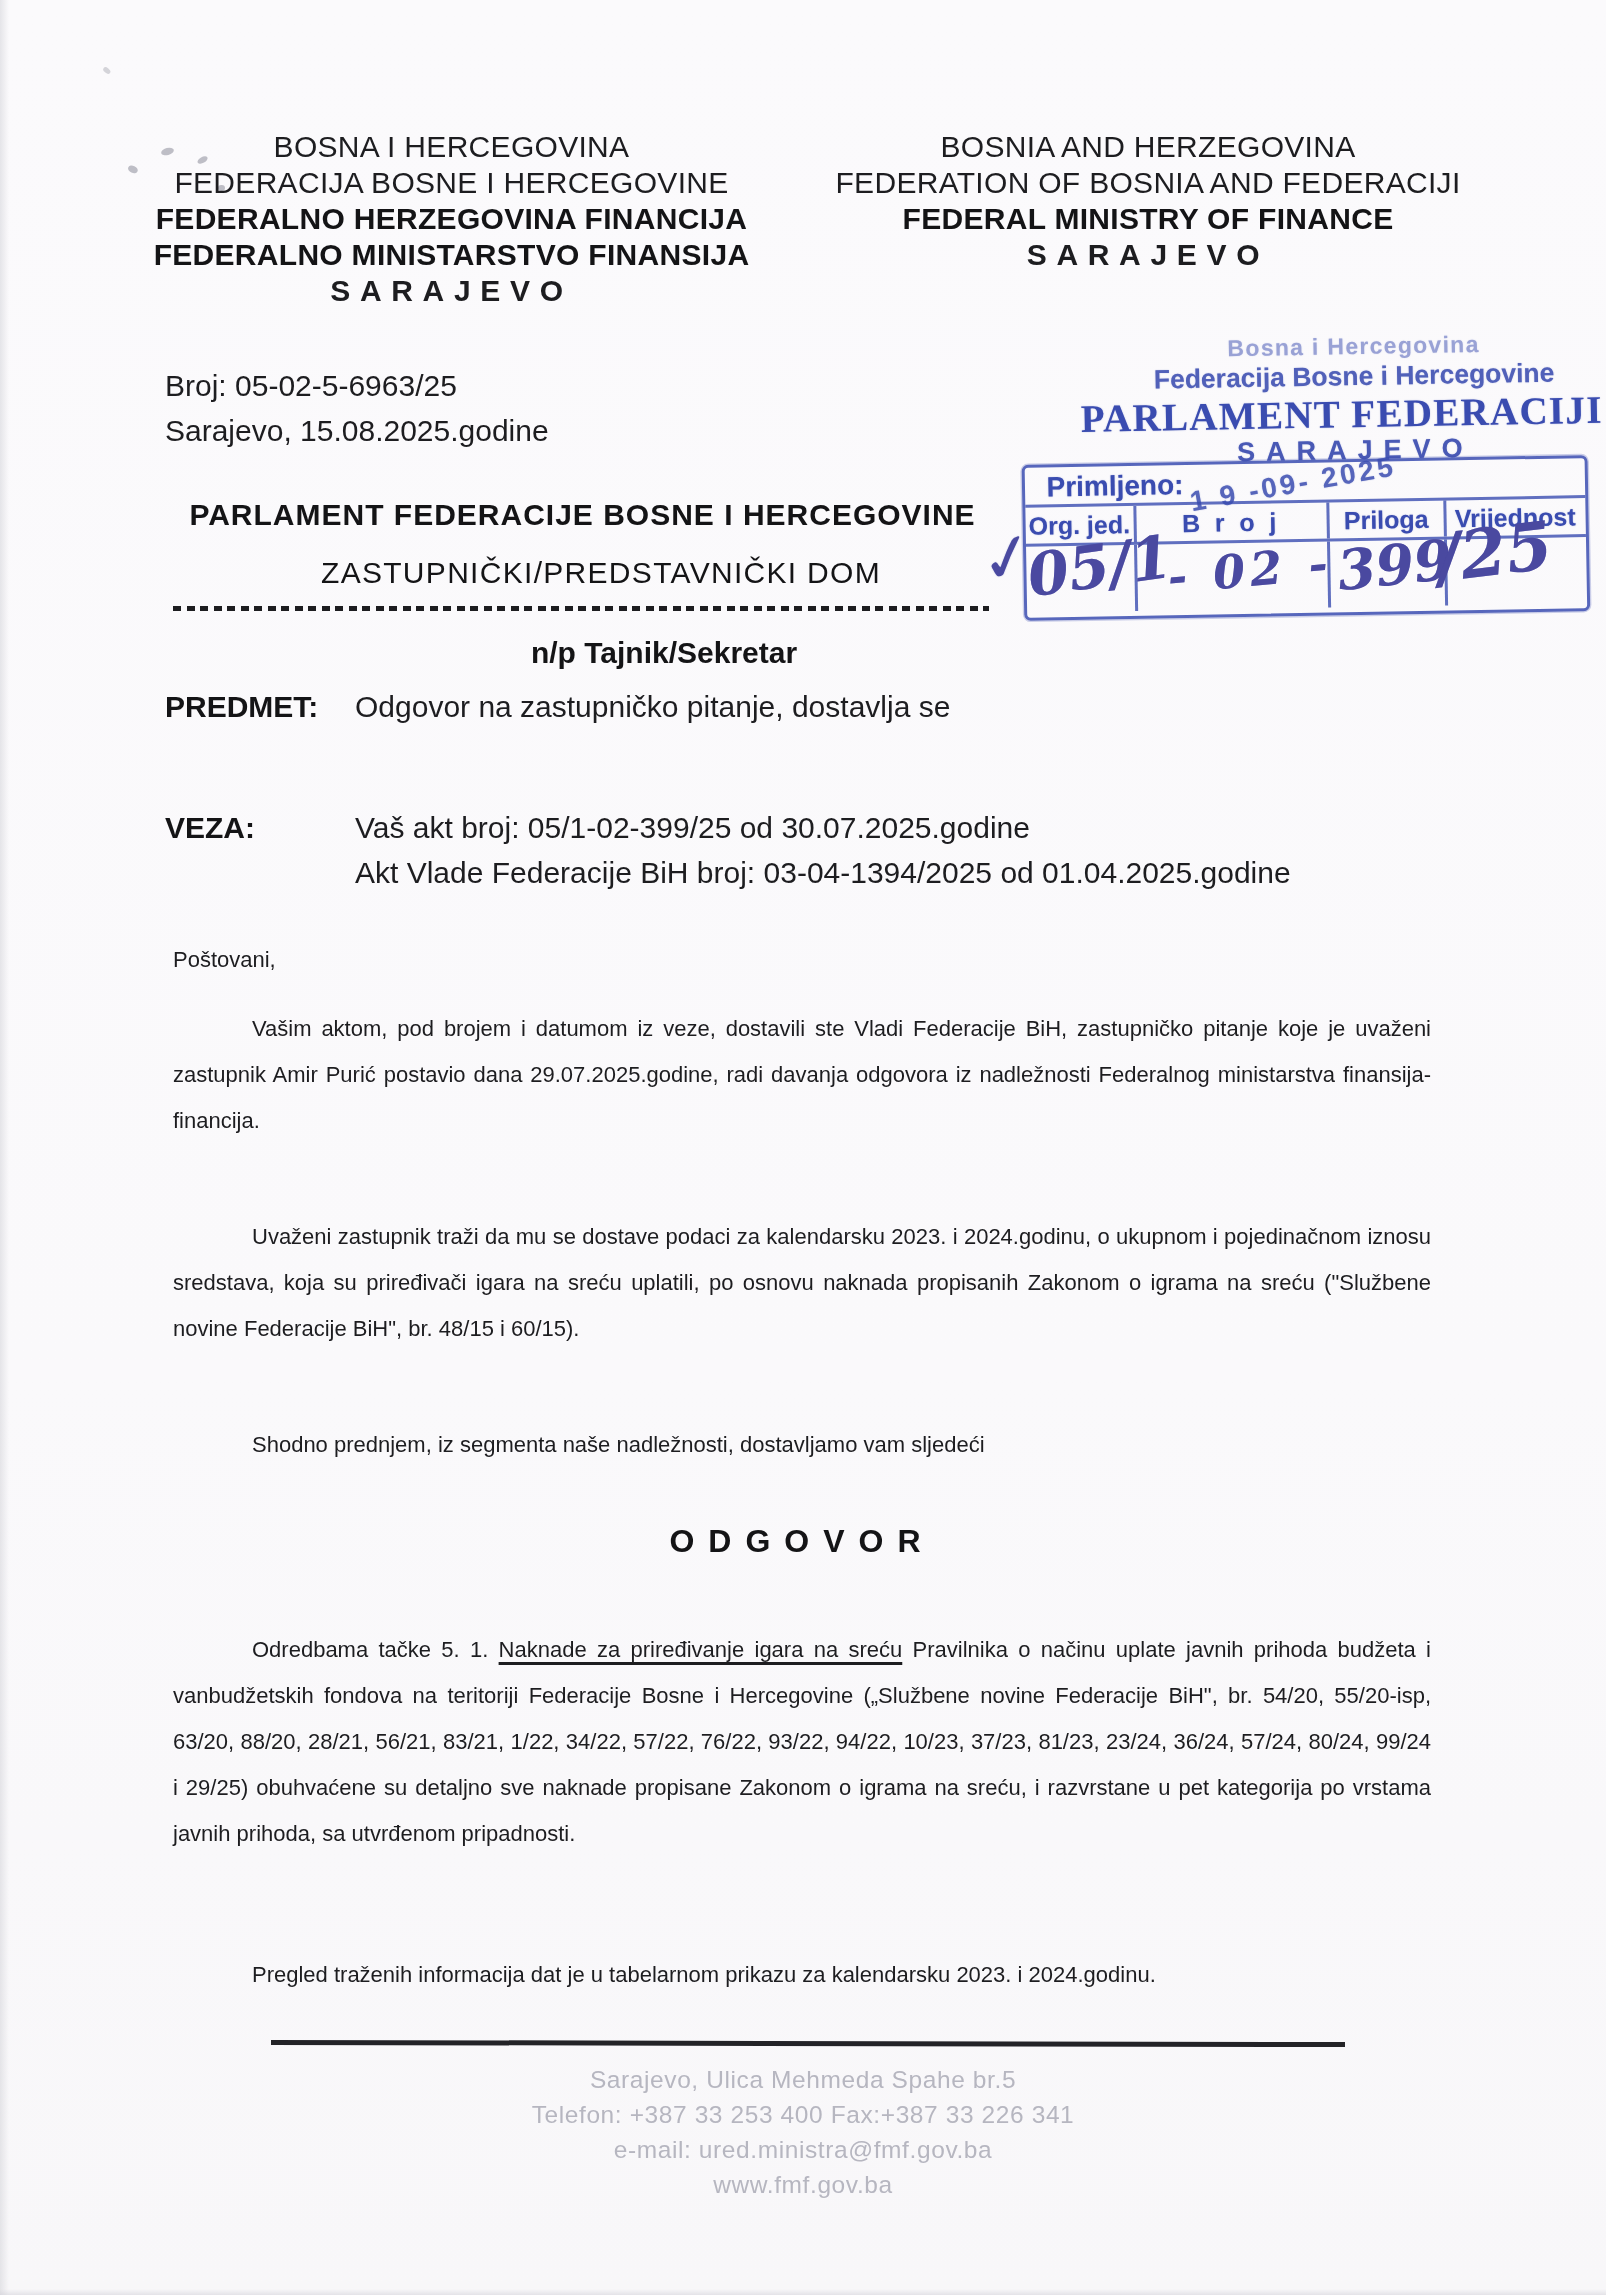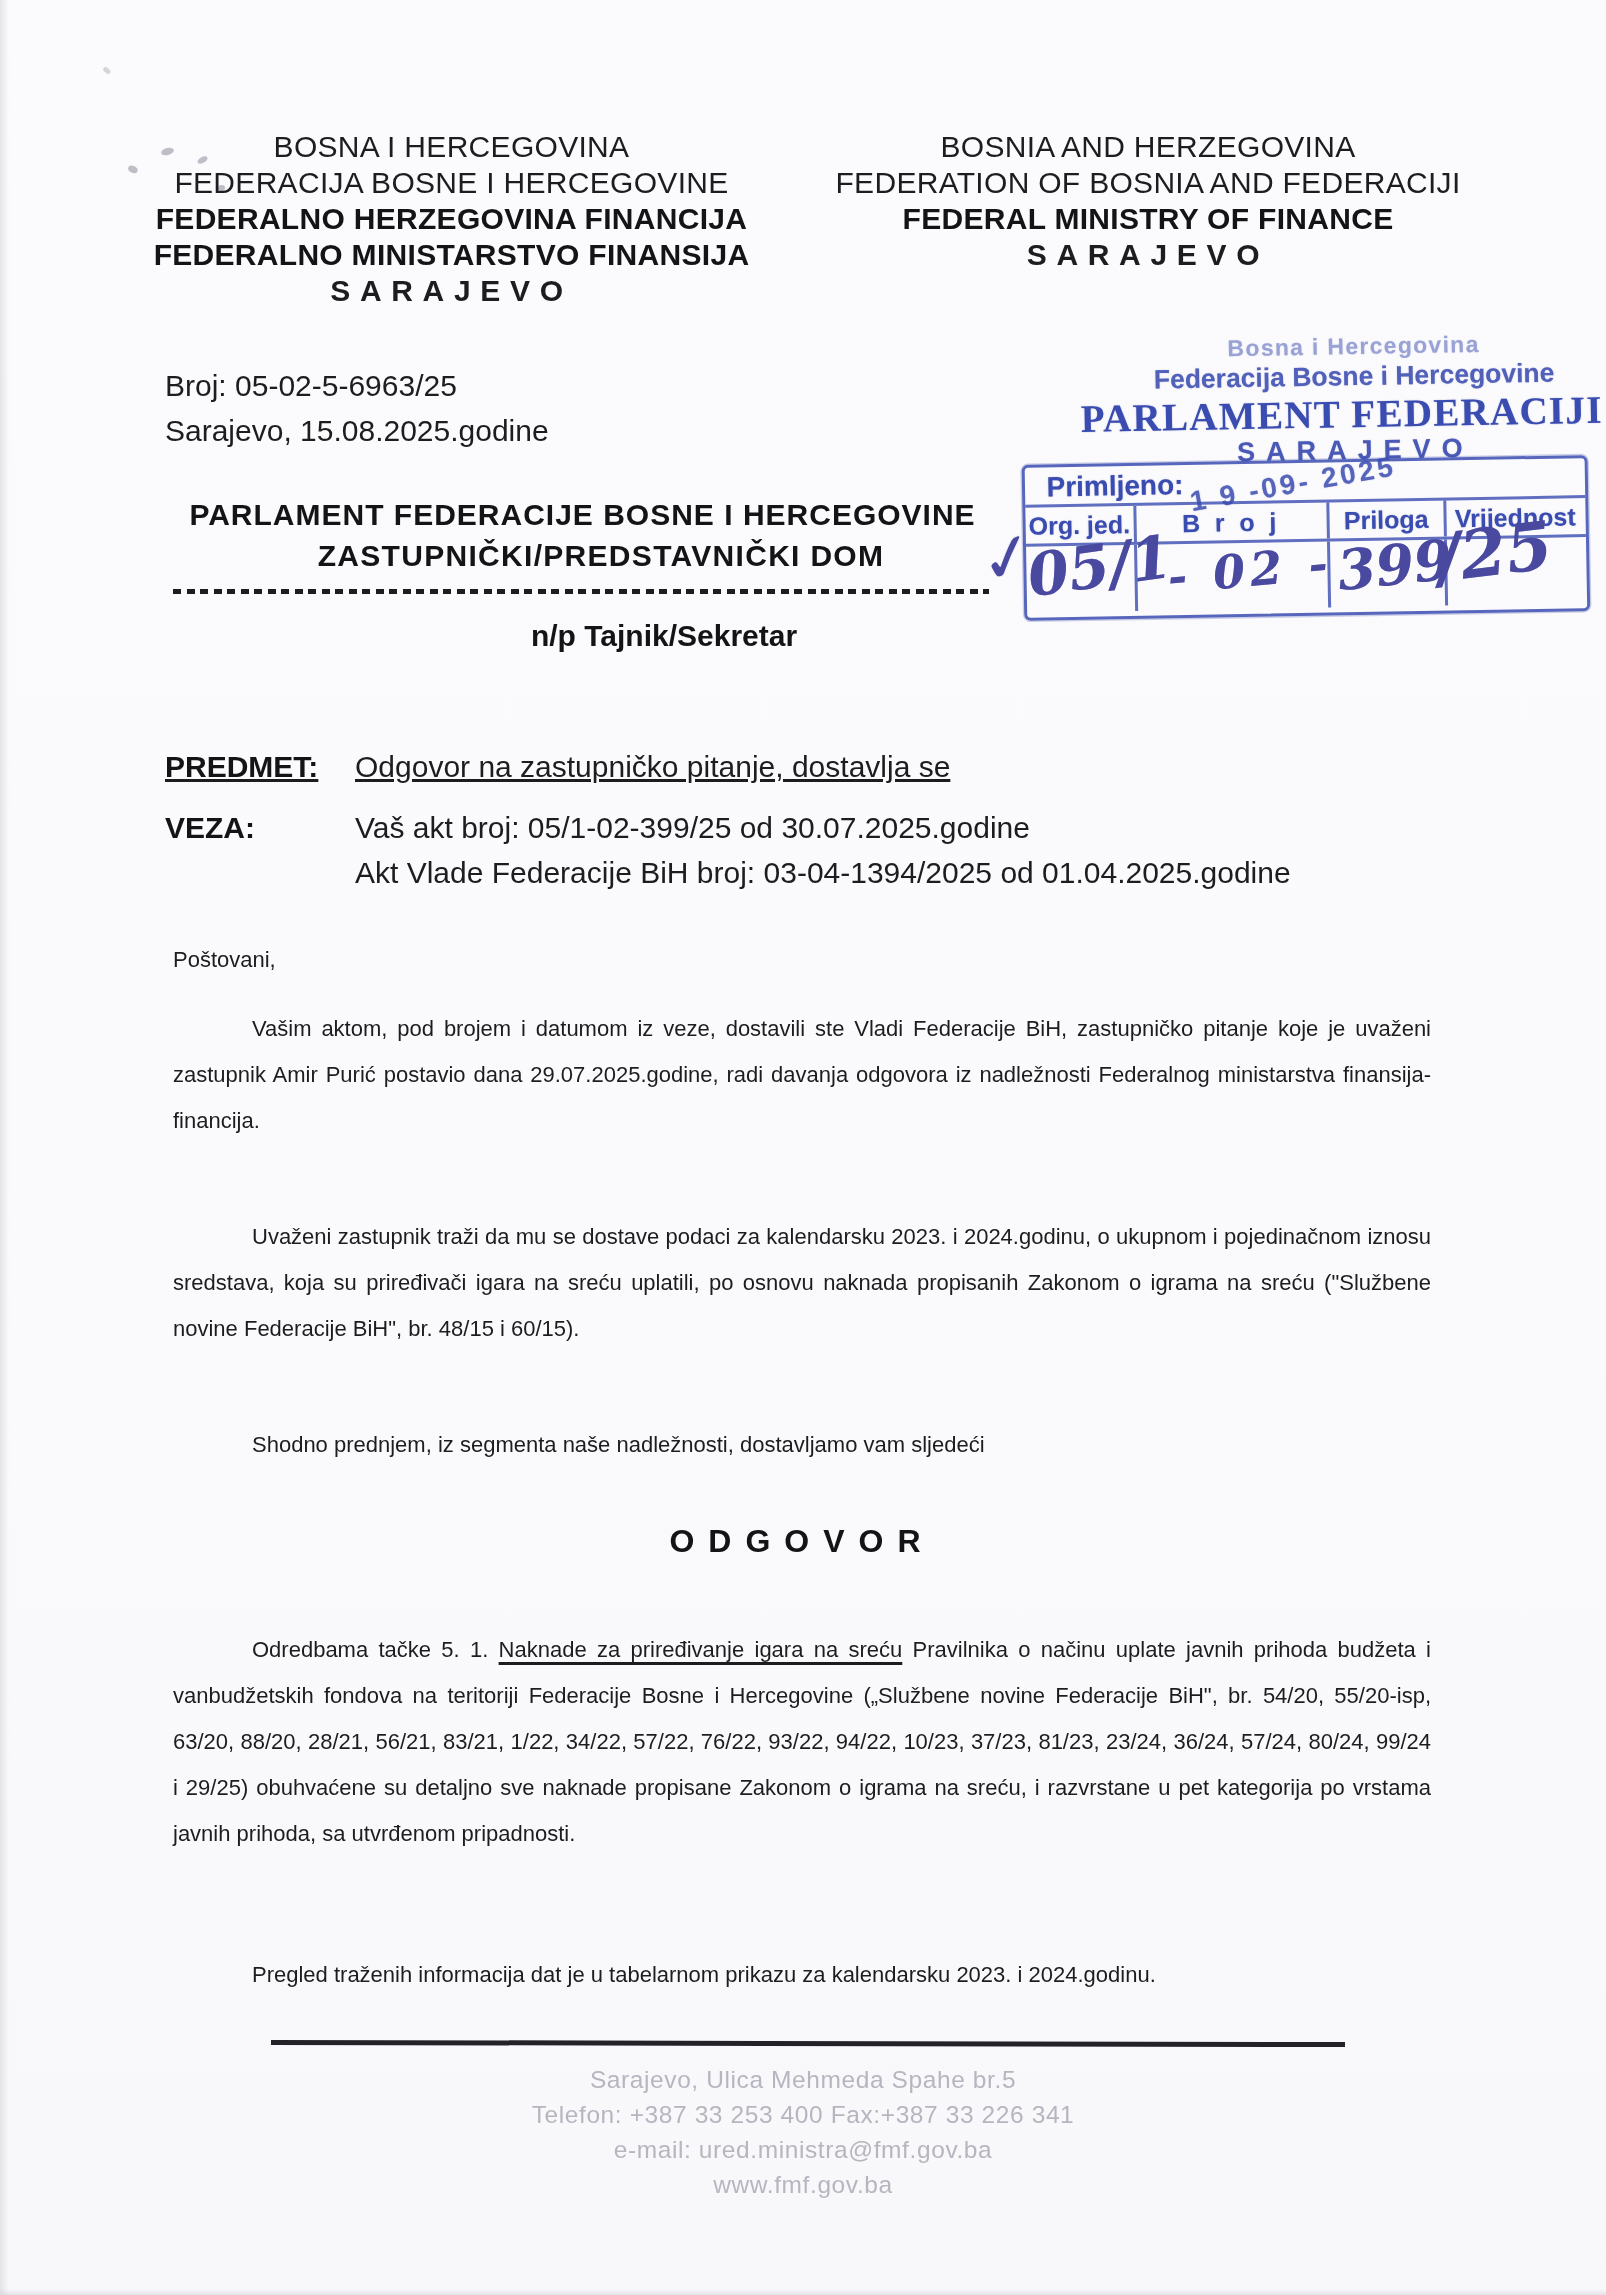--- a/index.html
+++ b/index.html
@@ -58,21 +58,21 @@
         text-shadow:0 0 0.6px rgba(74,73,160,.5);}
   .hv{position:absolute;}
   .hv1{left:24.5px;top:194px;font-size:59px;transform:rotate(-7deg);}
   .hv2{left:165px;top:208px;font-size:46px;transform:rotate(-4deg);letter-spacing:5.2px;}
   .hv3{left:335px;top:200px;font-size:55px;transform:rotate(-5deg);}
   .hv4{left:434px;top:182px;font-size:66px;transform:rotate(-6deg);}
   .st-check{position:absolute;left:-22px;top:181px;font-size:65px;color:#4a49a0;
             transform:rotate(-12deg);font-family:"DejaVu Serif",serif;}
   
   .addr1{font-size:30px;font-weight:bold;letter-spacing:1px;color:#141416;}
-  .addr2{font-size:30px;font-weight:bold;letter-spacing:1.3px;color:#141416;margin-left:37px;margin-top:7px;}
+  .addr2{font-size:30px;font-weight:normal;letter-spacing:1.3px;color:#141416;margin-left:37px;margin-top:24px;}
   .dashline{margin-top:15.5px;width:816px;height:5.8px;
     background:repeating-linear-gradient(90deg,#1d1d20 0 8.4px,transparent 8.4px 13.5px);}
   .np{font-size:30px;font-weight:bold;color:#141416;margin-top:24.5px;margin-left:163px;}
   
   .row{display:flex;font-size:30px;line-height:45px;}
   .lbl{flex:0 0 190px;font-weight:bold;color:#141416;}
   
   .para{margin:0;width:1258px;font-size:22px;line-height:46px;
         text-align:justify;text-indent:79px;}
   .noind{text-indent:0;}
@@ -148,21 +148,21 @@
     <div class="st-check">✓</div>
   </div>
 
   <div class="abs" style="left:173px;top:498px;width:819px;text-align:center;">
     <div class="addr1">PARLAMENT FEDERACIJE BOSNE I HERCEGOVINE</div>
     <div class="addr2">ZASTUPNIČKI/PREDSTAVNIČKI DOM</div>
     <div class="dashline"></div>
     <div class="np">n/p Tajnik/Sekretar</div>
   </div>
 
-  <div class="abs row" style="left:165px;top:744px;width:1284px;text-decoration:underline;">
+  <div class="abs row" style="left:165px;top:684px;width:1284px;">
     <span class="lbl">PREDMET:</span>
     <span>Odgovor na zastupničko pitanje, dostavlja se</span>
   </div>
 
   <div class="abs row" style="left:165px;top:805px;width:1284px;">
     <span class="lbl">VEZA:</span>
     <span>
       <div>Vaš akt broj: 05/1-02-399/25 od 30.07.2025.godine</div>
       <div>Akt Vlade Federacije BiH broj: 03-04-1394/2025 od 01.04.2025.godine</div>
     </span>

